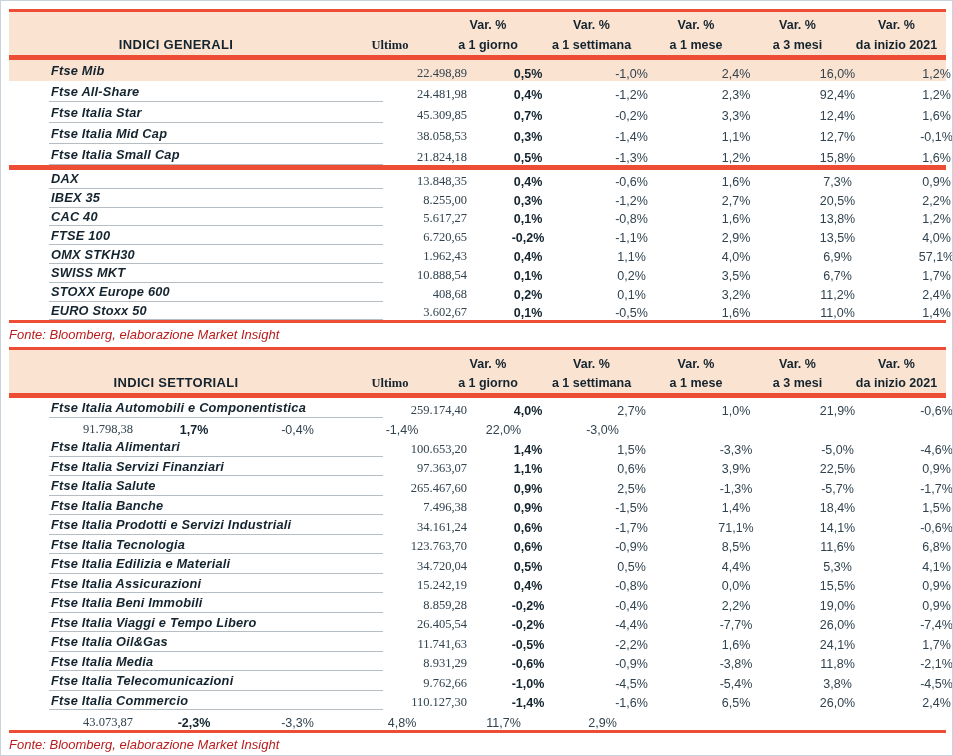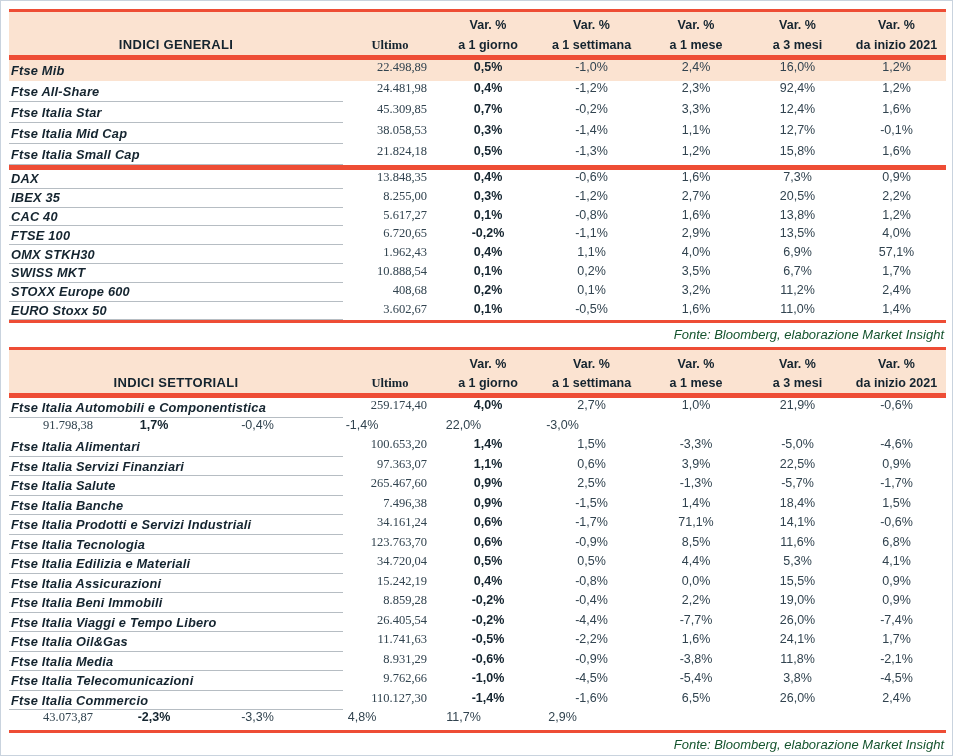--- a/index.html
+++ b/index.html
@@ -36,46 +36,46 @@
   .c.v4 { width: 99px; }
   .thead .c {
     display: flex; flex-direction: column;
     align-items: center; justify-content: center;
     color: #14242f; font-weight: bold; font-size: 12.5px;
     line-height: 1.55;
   }
   .thead .title { font-size: 13px; letter-spacing: 0.3px; }
   .trow {
     display: flex;
-    align-items: flex-start;
+    align-items: flex-end;
     font-size: 12.5px;
     color: #31434f;
+    padding-left: 40px;
   }
   .rows-a .trow { height: 21px; }
   .rows-b .trow { height: 18.8px; }
   .rows-c .trow { height: 19.5px; }
   .trow .label {
     align-self: stretch;
     display: flex; align-items: center;
     font-weight: bold; font-style: italic;
     color: #14242f; font-size: 12.8px;
     padding-left: 2px; letter-spacing: 0.2px;
     border-bottom: 1px solid #b6bdc3;
     white-space: nowrap; overflow: hidden;
   }
   .trow.hl { background: #fbe3d1; }
   .trow.hl .label { border-bottom: none; }
   .trow .ultimo { text-align: right; padding-right: 10px; }
   .trow .var { text-align: center; }
   .trow .v0 { font-weight: bold; color: #14242f; }
   .source {
-    text-align: right;
     font-style: italic;
     font-size: 13px;
-    color: #14532d;
+    color: #b91c1c;
     padding: 4px 2px 3px 0;
     height: 22px;
   }
   .gap { height: 2px; }
 </style>
 </head>
 <body>
 
 <div>
 

